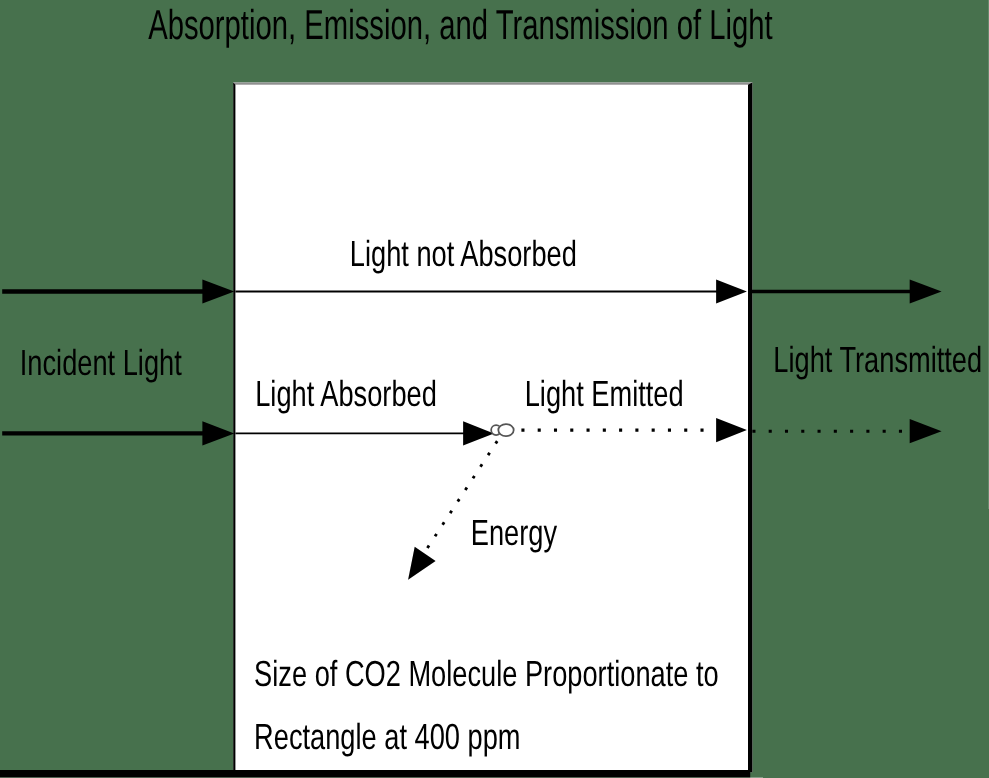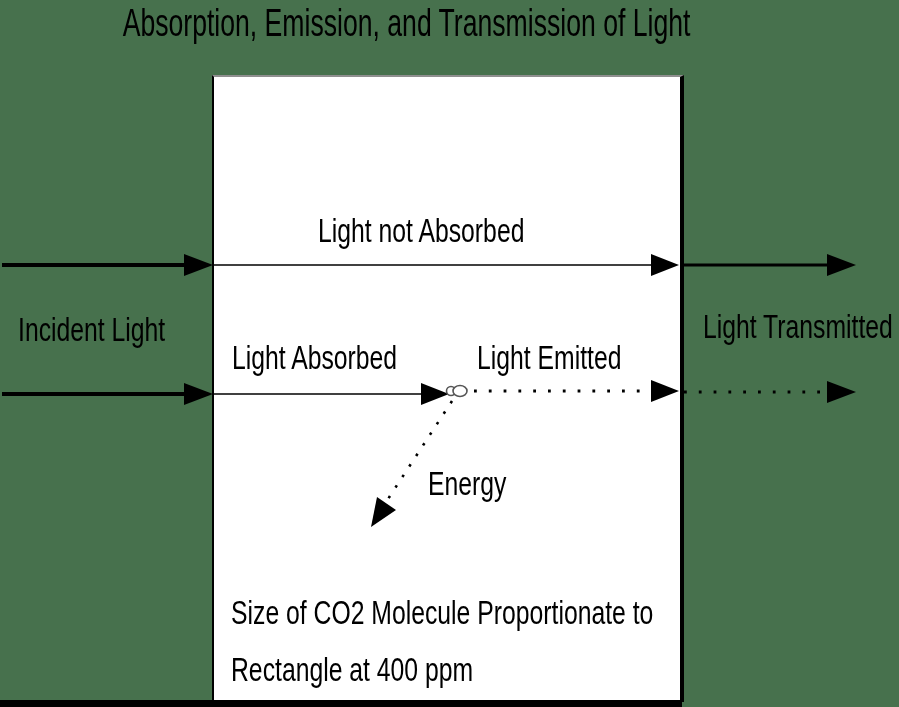--- a/index.html
+++ b/index.html
@@ -15,21 +15,21 @@
     position:absolute;
     white-space:nowrap;
     font-size:33px;
     font-weight:400;
     color:var(--ink,#000);
     transform:scaleX(0.75);
     transform-origin:0 50%;
     line-height:1.1;
   }
   #title-wrap{
-    position:absolute;left:1px;top:2px;width:771px;
+    position:absolute;left:13px;top:2px;width:771px;
     text-align:center;
   }
   #title-wrap .t{
     display:inline-block;
     font-size:38px;
     font-weight:400;
     transform:scaleX(0.70);
     transform-origin:50% 50%;
     white-space:nowrap;
   }

